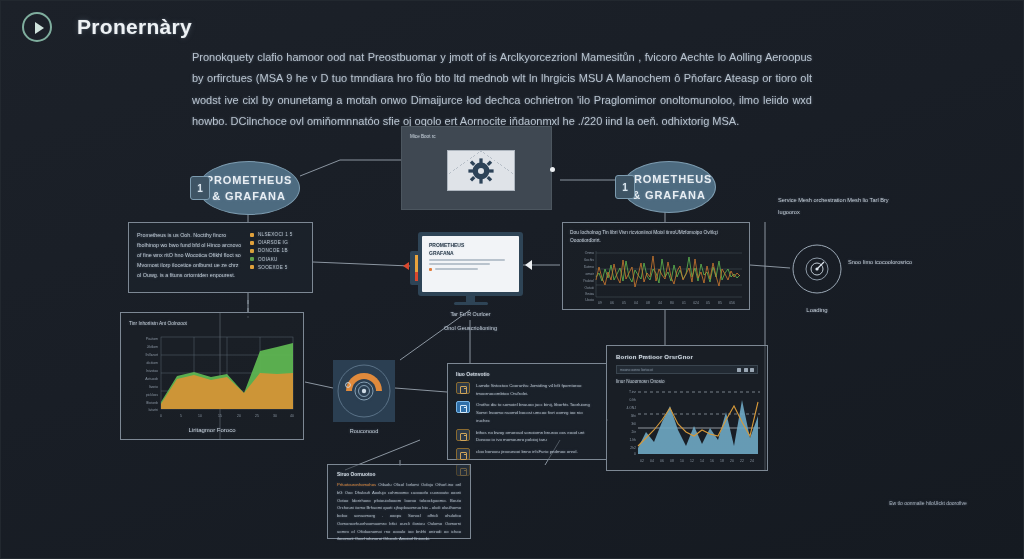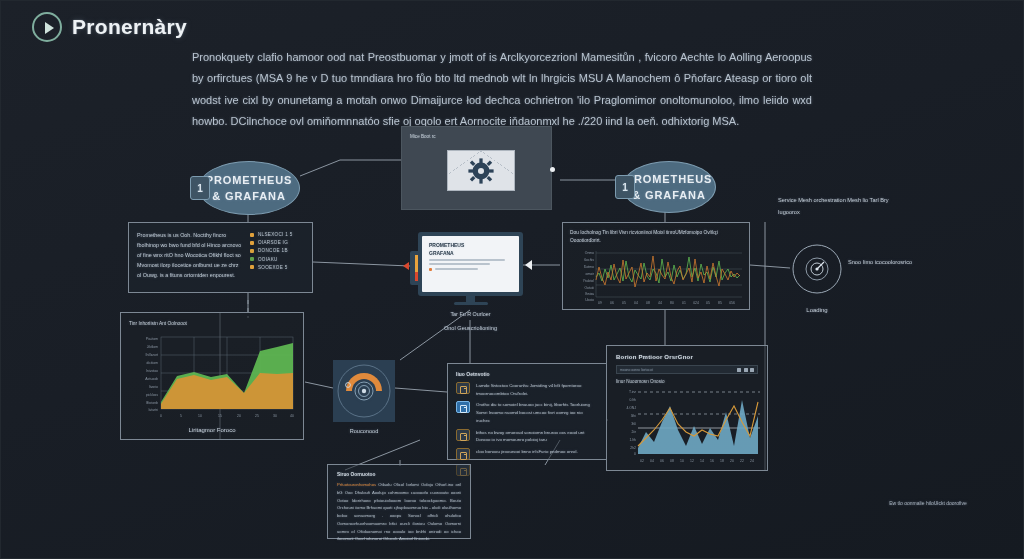--- a/index.html
+++ b/index.html
@@ -16,21 +16,21 @@
     background: linear-gradient(160deg, #1c2129 0%, #191e26 45%, #151a21 100%);
     overflow: hidden;
   }
   .frame-edge {
     position: absolute; inset: 0;
     border: 1px solid #22282f;
     pointer-events: none;
   }
 
   
-  #header { position: absolute; left: 32px; top: 12px; display: flex; align-items: center; gap: 10px; justify-content: space-between; }
+  #header { position: absolute; left: 22px; top: 12px; display: flex; align-items: center; gap: 25px; justify-content: space-between; }
   .play-badge {
     width: 30px; height: 30px; border-radius: 50%;
     border: 2px solid #7fae9e; position: relative;
     flex: none;
   }
   .play-badge::after {
     content: ""; position: absolute; left: 11px; top: 8px;
     border-left: 9px solid #cfe3dc;
     border-top: 6px solid transparent;
     border-bottom: 6px solid transparent;

